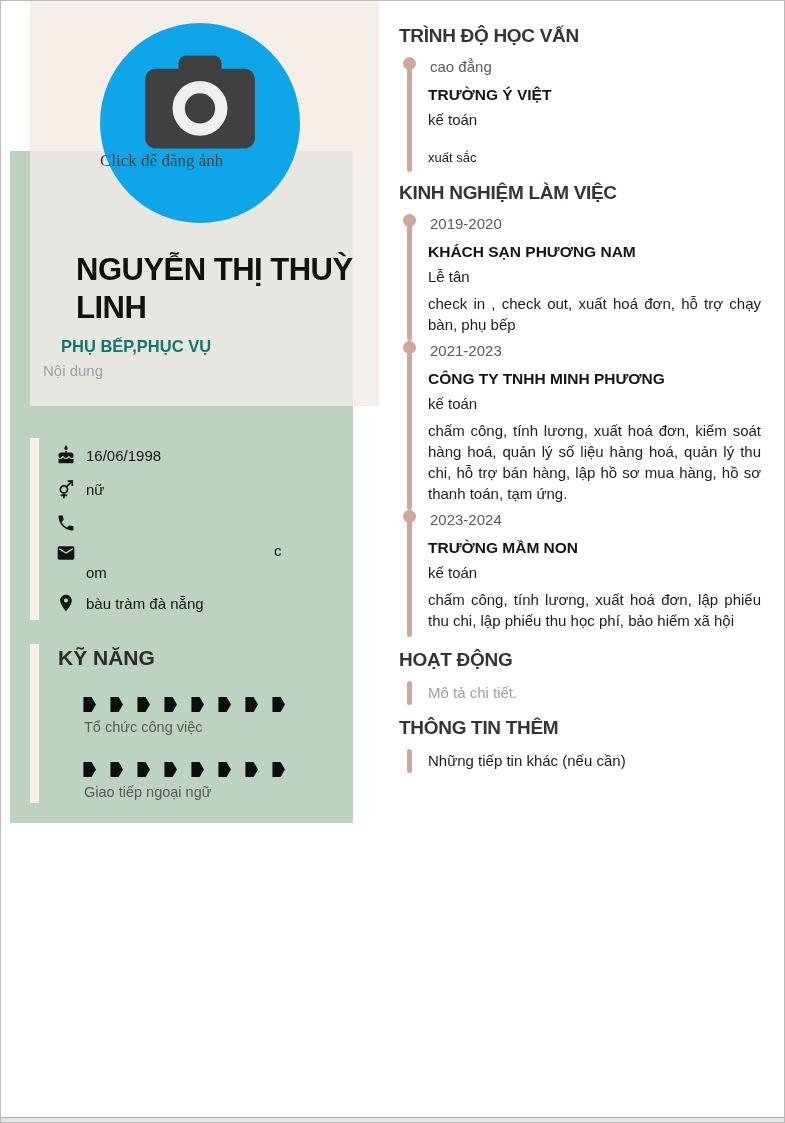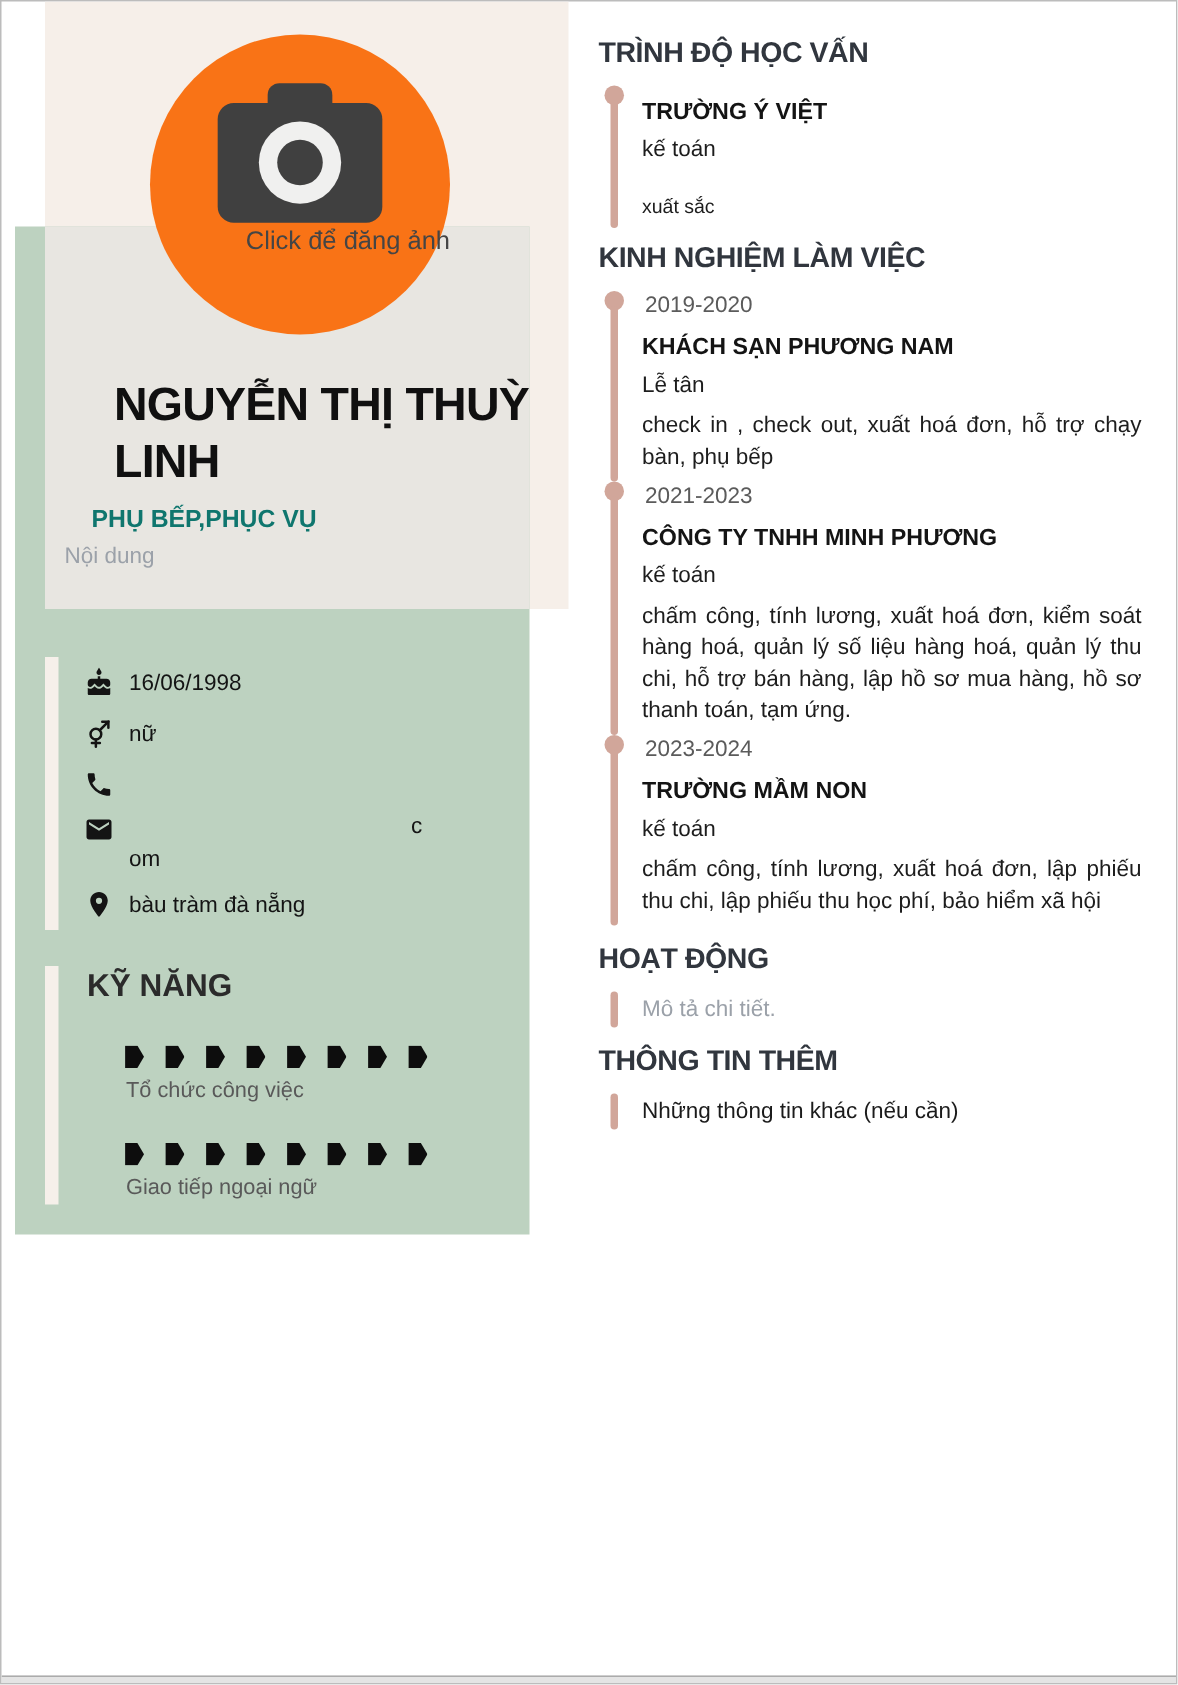--- a/index.html
+++ b/index.html
@@ -7,21 +7,21 @@
     position:relative;width:785px;height:1123px;margin:0 auto;
     background:#ffffff;border:1px solid #bcbcbc;box-sizing:border-box;
     font-family:"Liberation Sans","DejaVu Sans",sans-serif;color:#1c1c1c;overflow:hidden;
   }
   
   .block-beige{position:absolute;left:29px;top:0;width:349px;height:405px;background:#F6EFE9;}
   .block-green{position:absolute;left:9px;top:150px;width:343px;height:672px;background:#BDD2C0;}
   .name-card{position:absolute;left:29px;top:150px;width:323px;height:255px;background:#E8E6E1;}
   .photo-circle{
     position:absolute;left:99px;top:22px;width:200px;height:200px;border-radius:50%;
-    background:#f97316;text-align:right;cursor:pointer;
+    background:#0ea5e9;text-align:left;cursor:pointer;font-family:Liberation Serif, serif;
   }
   .photo-circle svg{display:block;margin:30px auto 0;}
   .photo-label{font-size:17px;color:#454545;margin-top:0px;}
   .name{
     position:absolute;left:75px;top:250px;width:280px;
     font-size:31px;line-height:38px;font-weight:bold;letter-spacing:-0.5px;color:#101010;
   }
   .job-title{position:absolute;left:60px;top:336px;font-size:16.5px;font-weight:bold;color:#0f766e;}
   .summary-ph{position:absolute;left:42px;top:361px;font-size:15px;color:#9BA1A9;}
 
@@ -166,20 +166,21 @@
 
   <div class="right-col">
 
     <h2 class="section-heading">TRÌNH ĐỘ HỌC VẤN</h2>
     <div class="timeline-entry">
       <div class="rail">
         <div class="t-dot"></div>
         <div class="t-bar"></div>
       </div>
       <div class="entry-content edu">
+        <div class="entry-period">cao đẳng</div>
         <div class="entry-org">TRƯỜNG Ý VIỆT</div>
         <div class="entry-role">kế toán</div>
         <div class="entry-result">xuất sắc</div>
       </div>
     </div>
 
     <h2 class="section-heading mt">KINH NGHIỆM LÀM VIỆC</h2>
 
     <div class="timeline-entry">
       <div class="rail">
@@ -222,19 +223,19 @@
 
     <h2 class="section-heading mt2">HOẠT ĐỘNG</h2>
     <div class="note-row">
       <div class="short-bar"></div>
       <div class="note-text placeholder">Mô tả chi tiết.</div>
     </div>
 
     <h2 class="section-heading mt2">THÔNG TIN THÊM</h2>
     <div class="note-row">
       <div class="short-bar"></div>
-      <div class="note-text filled">Những thông tin khác (nếu cần)</div>
+      <div class="note-text filled">Những tiếp tin khác (nếu cần)</div>
     </div>
 
   </div>
 
   <div class="page-bottom"></div>
 </div>
 
 </body></html>

